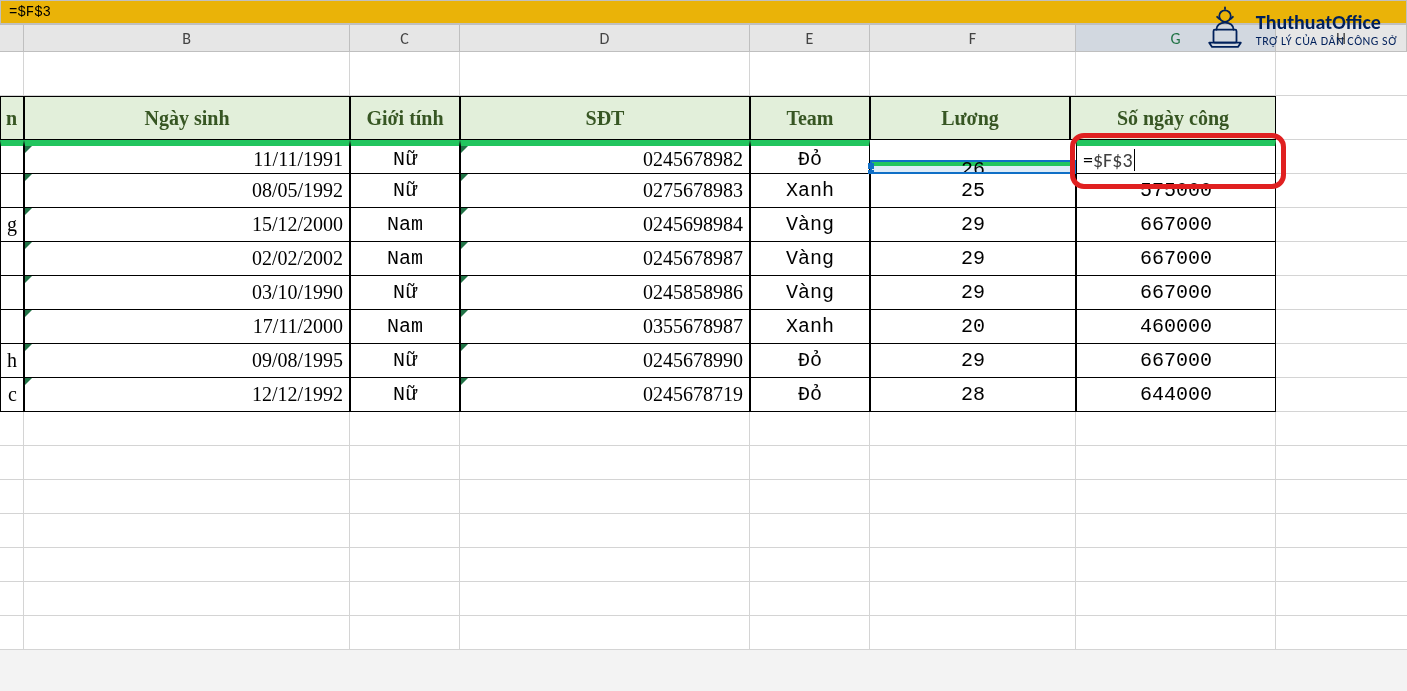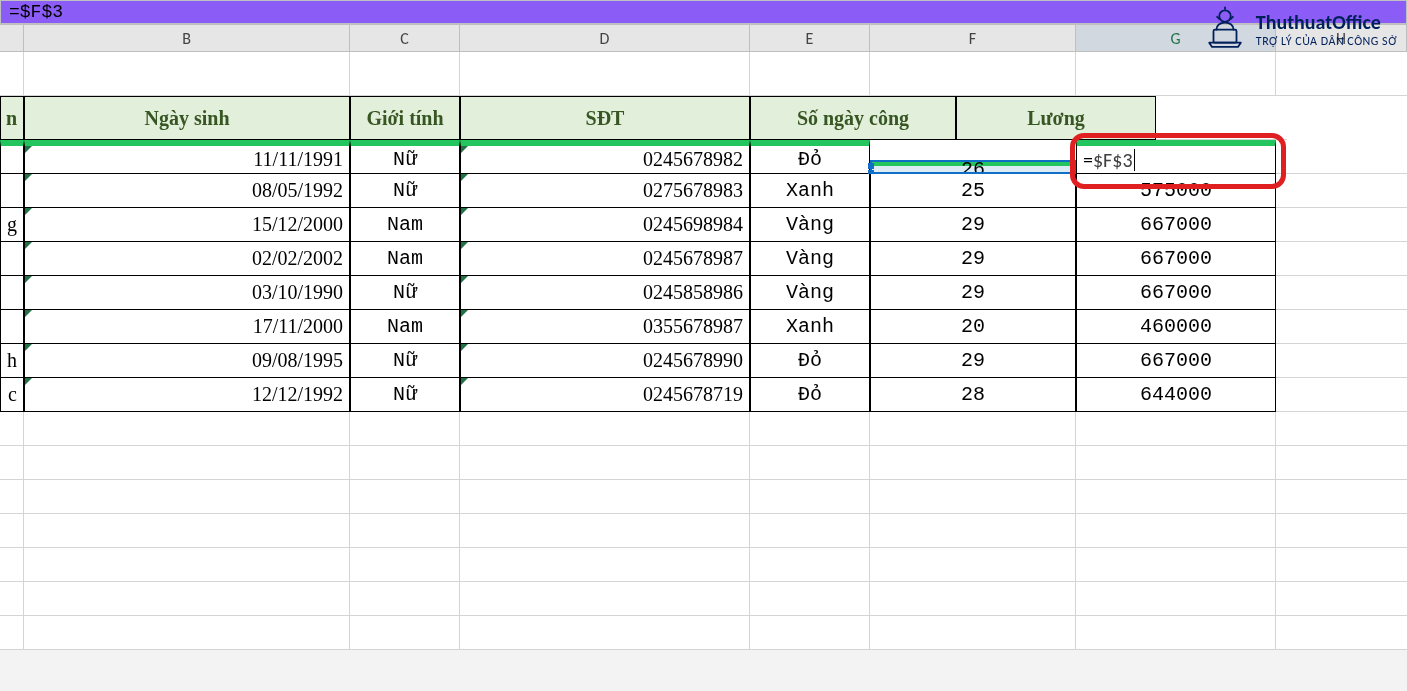--- a/index.html
+++ b/index.html
@@ -7,24 +7,24 @@
     font-family: Calibri, Arial, sans-serif;
     background: #f3f3f3;
     width: 1407px;
     height: 691px;
     overflow: hidden;
     position: relative;
   }
 
   .formula-bar {
     height: 24px;
-    background: #8b5cf6;
+    background: #eab308;
     border: 1px solid #c0c0c0;
     padding: 2px 8px;
-    font-size: 18px;
+    font-size: 14px;
     display: flex;
     align-items: center;
     font-family: 'Courier New', monospace;
   }
 
   .sheet-area {
     position: relative;
     background: #fff;
   }
 
@@ -187,22 +187,23 @@
       <div class="cell cF"></div>
       <div class="cell cG"></div>
       <div class="cell cH"></div>
     </div>
 
     <div class="row hdr-row" style="height:44px">
       <div class="cell cA data-b" style="justify-content:flex-end;">n</div>
       <div class="cell cB data-b">Ngày sinh</div>
       <div class="cell cC data-b">Giới tính</div>
       <div class="cell cD data-b">SĐT</div>
+      <div class="cell cE data-b">Team</div>
+      <div class="cell cG data-b">Lương</div>
       <div class="cell cF data-b">Số ngày công</div>
-      <div class="cell cG data-b">Lương</div>
       <div class="cell cH"></div>
     </div>
 
     <div class="row first-data-row">
       <div class="cell cA data-b partialA"></div>
       <div class="cell cB data-b txt-right">
           <span class="tri"></span>
           <span>11/11/1991</span>
         </div>
       <div class="cell cC data-b txt-center">Nữ</div>

